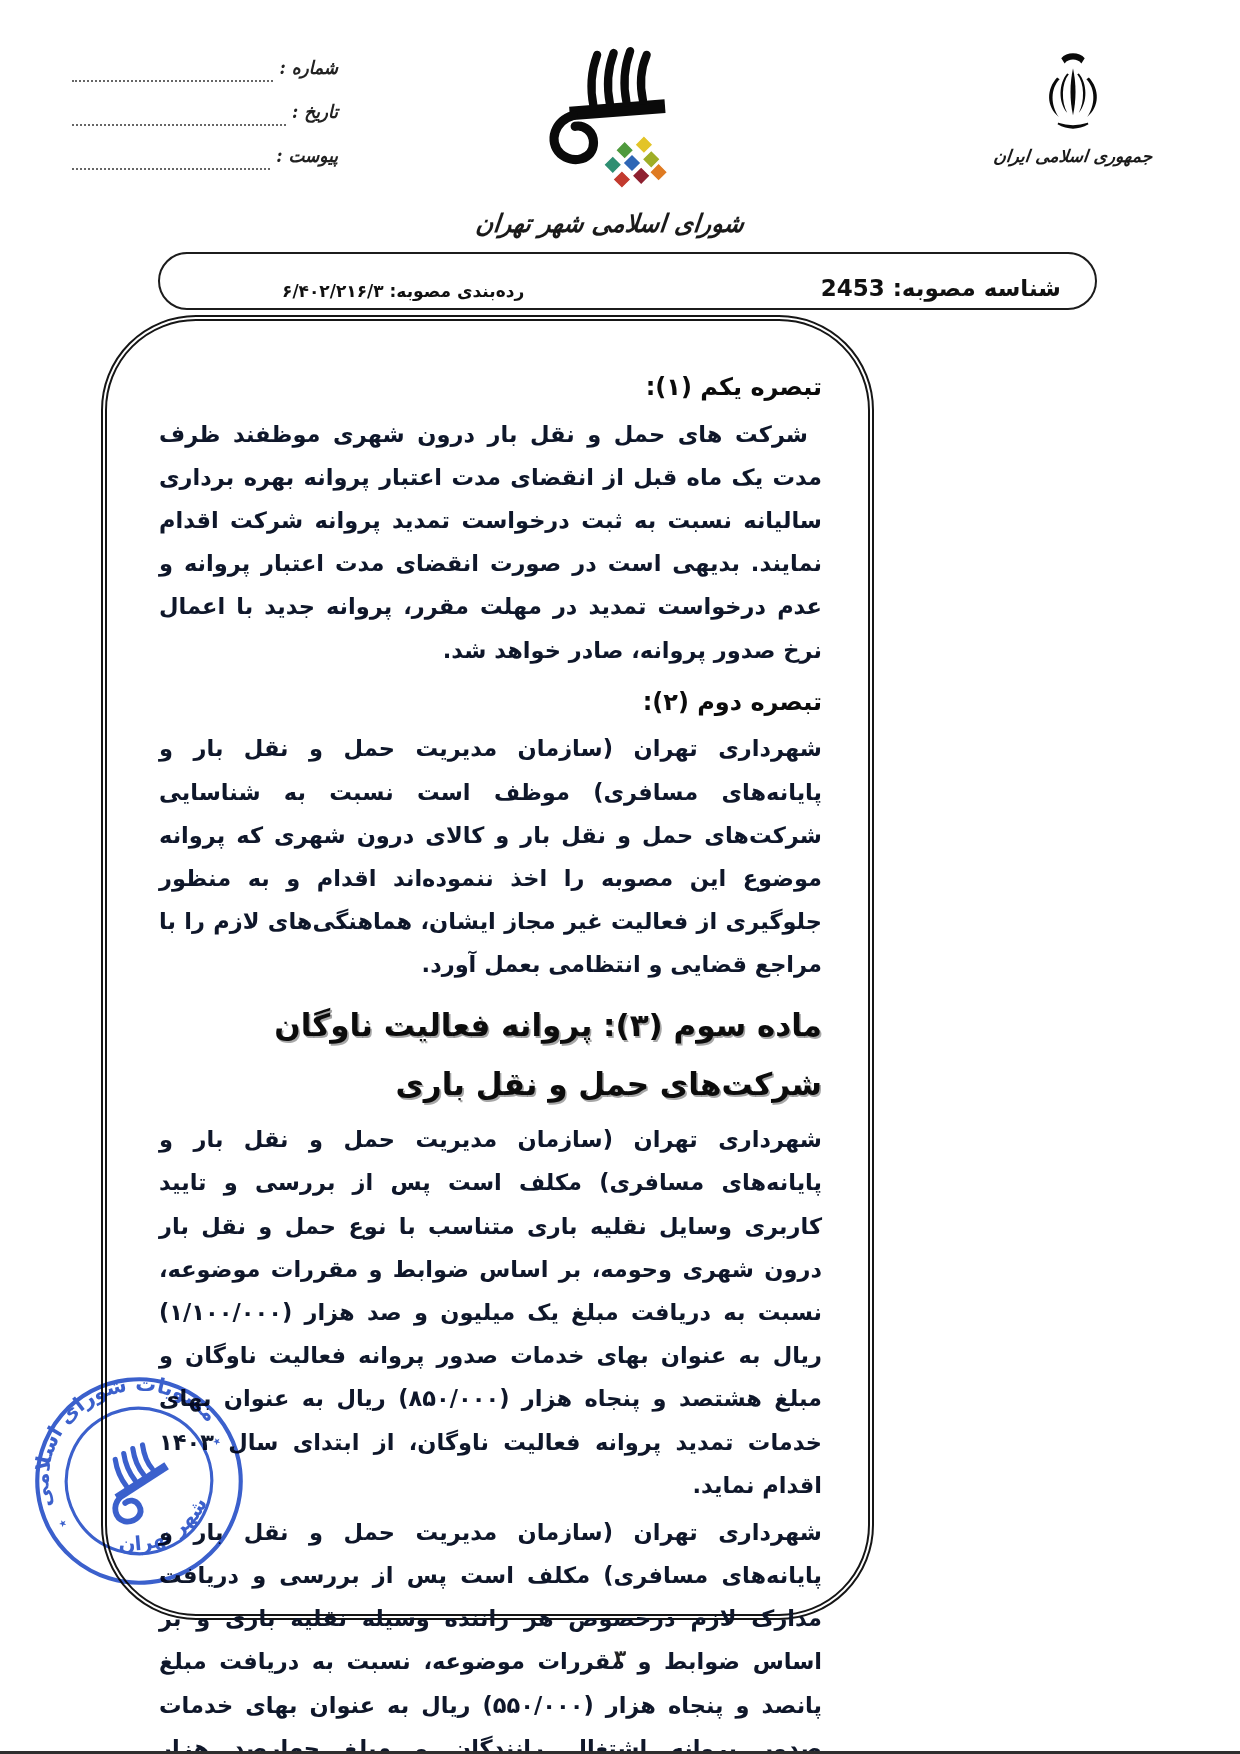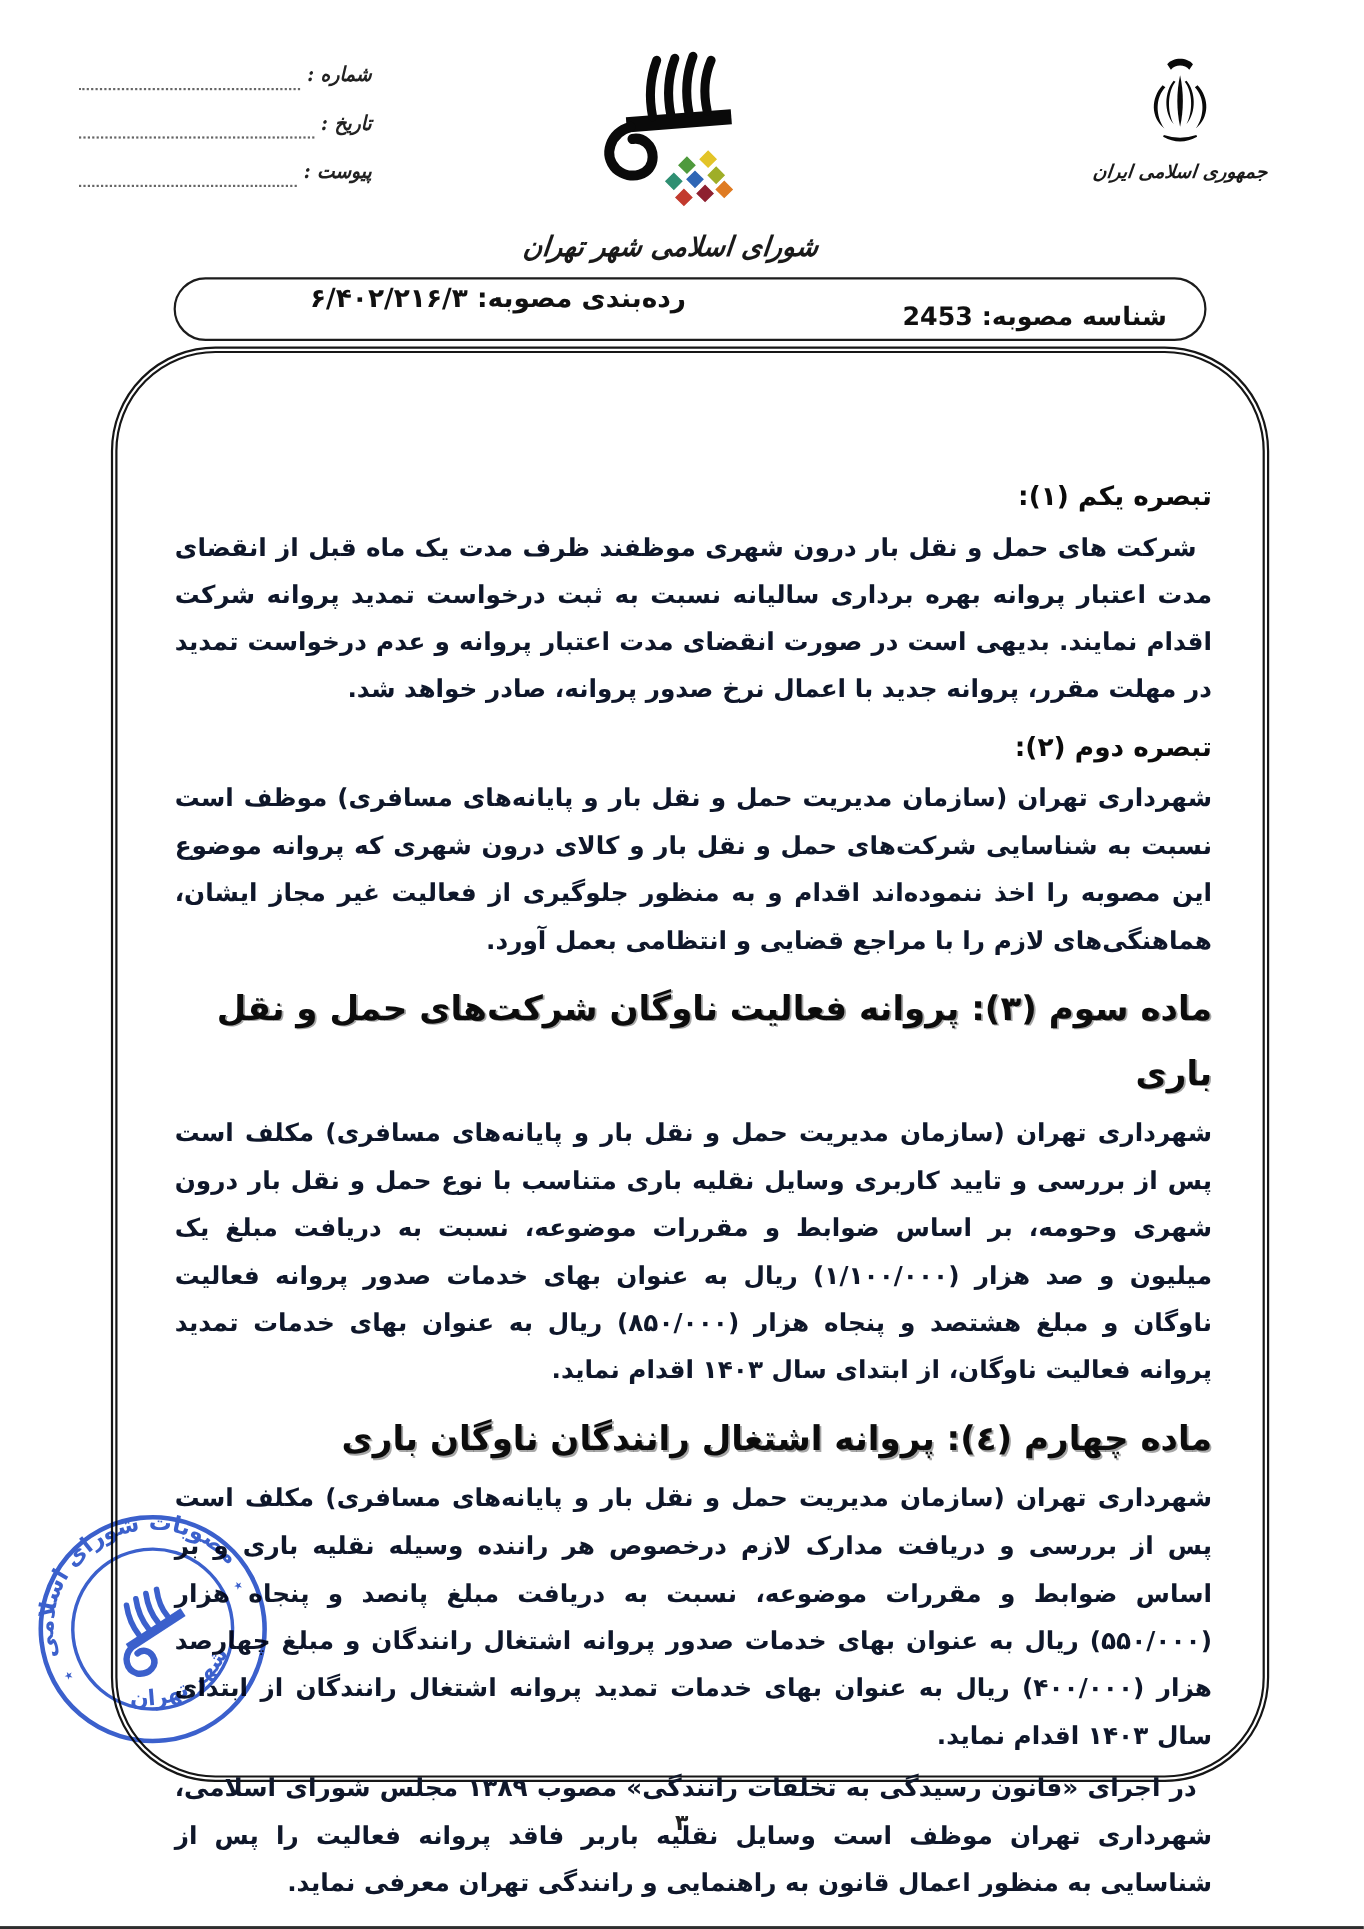--- a/index.html
+++ b/index.html
@@ -32,27 +32,27 @@
   .emblem-caption{
     margin-top:4px;font-family:"DejaVu Serif",serif;font-style:italic;font-weight:bold;
     font-size:17px;color:#1a1a1a;white-space:nowrap;transform:skewX(-6deg);
   }
   
   .meta-bar{
     position:absolute;left:158px;top:252px;width:935px;height:54px;
     border:2.5px solid #1c1c1c;border-radius:30px;direction:rtl;
   }
   .meta-id{position:absolute;right:34px;bottom:7px;font-weight:bold;font-size:23px;white-space:nowrap;}
-  .meta-class{position:absolute;left:122px;bottom:23px;font-weight:bold;font-size:24px;white-space:nowrap;direction:rtl;}
+  .meta-class{position:absolute;left:122px;bottom:7px;font-weight:bold;font-size:17px;white-space:nowrap;direction:rtl;}
   
   .content-box{
-    position:absolute;left:101px;top:315px;width:1053px;height:1305px;
+    position:absolute;left:101px;top:315px;width:773px;height:1305px;
     border:6px double #161616;border-radius:95px;
     box-sizing:border-box;
-    padding:100px 46px 28px 52px;
+    padding:36px 46px 28px 52px;
     direction:rtl;
   }
   .content-box p{
     margin:0 0 4px 0;text-align:justify;font-weight:bold;
     font-size:22.5px;line-height:1.92;color:#0f172a;
   }
   .content-box p.indent{text-indent:14px;}
   h2.sub{
     margin:8px 0 2px 0;font-size:24px;font-weight:bold;color:#0c0c0c;line-height:1.9;
   }
@@ -136,21 +136,20 @@
     <span class="meta-class">رده‌بندی مصوبه: ۶/۴۰۲/۲۱۶/۳</span>
   </div>
 
   <main class="content-box">
     <h2 class="sub">تبصره یکم (۱):</h2>
     <p class="indent">شرکت های حمل و نقل بار درون شهری موظفند ظرف مدت یک ماه قبل از انقضای مدت اعتبار پروانه بهره برداری سالیانه نسبت به ثبت درخواست تمدید پروانه شرکت اقدام نمایند. بدیهی است در صورت انقضای مدت اعتبار پروانه و عدم درخواست تمدید در مهلت مقرر، پروانه جدید با اعمال نرخ صدور پروانه، صادر خواهد شد.</p>
     <h2 class="sub">تبصره دوم (۲):</h2>
     <p>شهرداری تهران (سازمان مدیریت حمل و نقل بار و پایانه‌های مسافری) موظف است نسبت به شناسایی شرکت‌های حمل و نقل بار و کالای درون شهری که پروانه موضوع این مصوبه را اخذ ننموده‌اند اقدام و به منظور جلوگیری از فعالیت غیر مجاز ایشان، هماهنگی‌های لازم را با مراجع قضایی و انتظامی بعمل آورد.</p>
     <h2 class="article">ماده سوم (۳): پروانه فعالیت ناوگان شرکت‌های حمل و نقل باری</h2>
     <p>شهرداری تهران (سازمان مدیریت حمل و نقل بار و پایانه‌های مسافری) مکلف است پس از بررسی و تایید کاربری وسایل نقلیه باری متناسب با نوع حمل و نقل بار درون شهری وحومه، بر اساس ضوابط و مقررات موضوعه، نسبت به دریافت مبلغ یک میلیون و صد هزار (۱/۱۰۰/۰۰۰) ریال به عنوان بهای خدمات صدور پروانه فعالیت ناوگان و مبلغ هشتصد و پنجاه هزار (۸۵۰/۰۰۰) ریال به عنوان بهای خدمات تمدید پروانه فعالیت ناوگان، از ابتدای سال ۱۴۰۳ اقدام نماید.</p>
-    <h2 class="article">ماده چهارم (٤): پروانه اشتغال رانندگان ناوگان باری</h2>
     <p>شهرداری تهران (سازمان مدیریت حمل و نقل بار و پایانه‌های مسافری) مکلف است پس از بررسی و دریافت مدارک لازم درخصوص هر راننده وسیله نقلیه باری و بر اساس ضوابط و مقررات موضوعه، نسبت به دریافت مبلغ پانصد و پنجاه هزار (۵۵۰/۰۰۰) ریال به عنوان بهای خدمات صدور پروانه اشتغال رانندگان و مبلغ چهارصد هزار (۴۰۰/۰۰۰) ریال به عنوان بهای خدمات تمدید پروانه اشتغال رانندگان از ابتدای سال ۱۴۰۳ اقدام نماید.</p>
     <p class="indent">در اجرای «قانون رسیدگی به تخلفات رانندگی» مصوب ۱۳۸۹ مجلس شورای اسلامی، شهرداری تهران موظف است وسایل نقلیه باربر فاقد پروانه فعالیت را پس از شناسایی به منظور اعمال قانون به راهنمایی و رانندگی تهران معرفی نماید.</p>
   </main>
 
   <div class="stamp">
     <svg width="218" height="218" viewBox="0 0 210 210">
       <defs>
         <path id="arcT" d="M18,105 A87,87 0 0 1 192,105"></path>
         <path id="arcB" d="M28,112 A80,80 0 0 0 182,112"></path>
       </defs>

